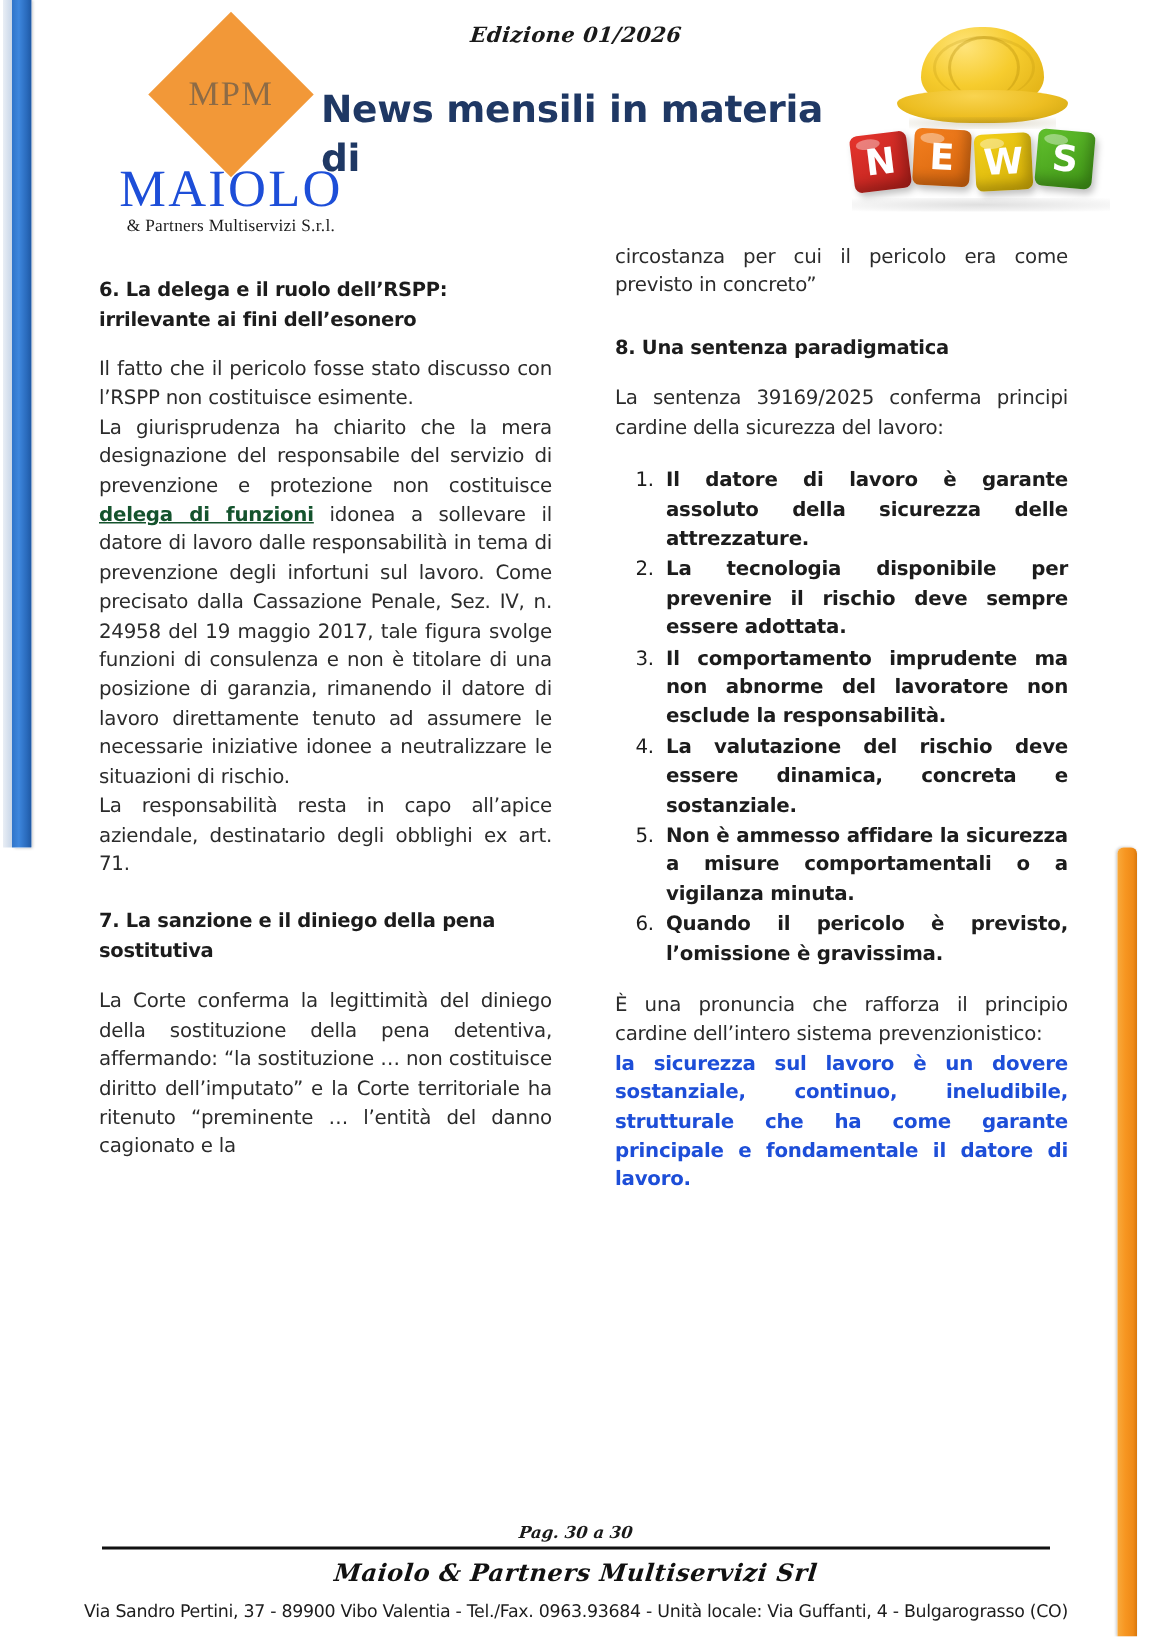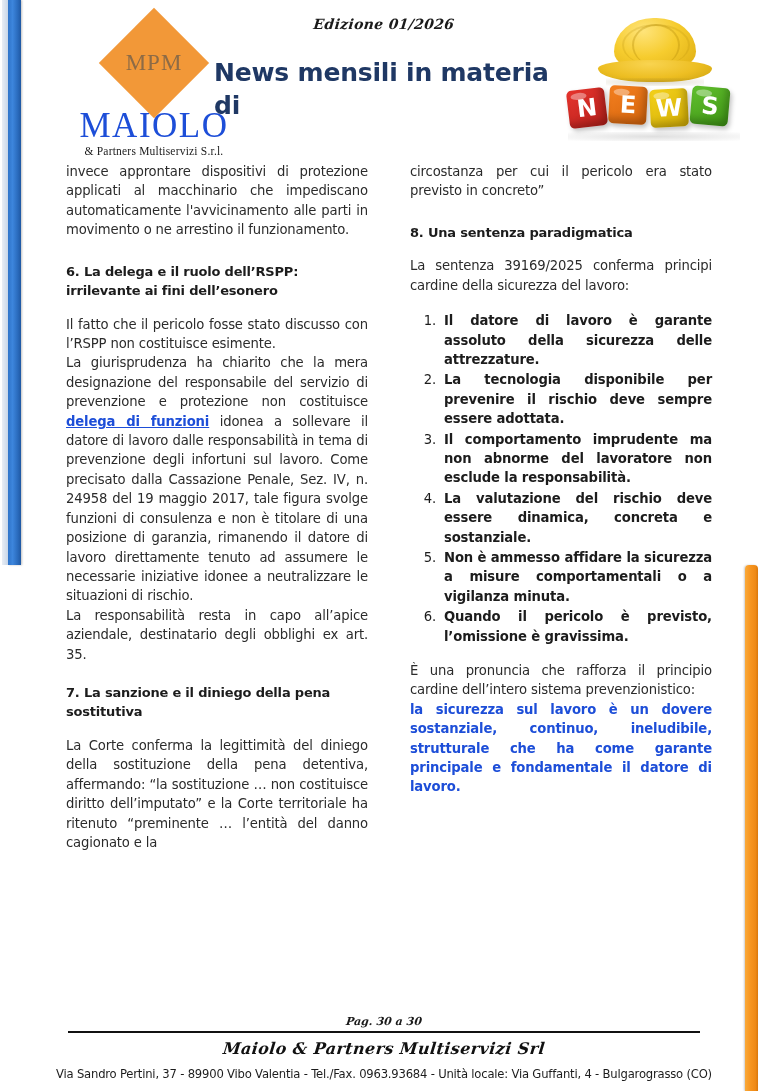--- a/index.html
+++ b/index.html
@@ -239,21 +239,21 @@
     margin: 22px 0 14px 0;
     font-family: "DejaVu Sans", sans-serif;
     font-weight: bold;
     font-size: 13px;
     line-height: 1.5;
     color: #1c1c1c;
     letter-spacing: -0.2px;
   }
   h3.section-head.tight { margin-top: 19px; }
   a.inline-link {
-    color: #1d4ed8;
+    color: #14532d;
     text-decoration: underline;
     font-weight: bold;
   }
 
   ol.principles {
     margin: 16px 0 12px 0;
     padding-left: 30px;
     font-family: "DejaVu Sans", sans-serif;
     font-size: 13.2px;
     line-height: 1.47;
@@ -351,38 +351,37 @@
       <div class="cube c4">S</div>
     </div>
     <div class="cubes-shadow"></div>
   </div>
 </div>
 
 <div class="content">
 
   <div class="col">
 
-    <p class="body-text">invece approntare dispositivi di protezione applicati al macchinario che impediscano automaticamente l'avvicinamento alle parti in movimento o ne arrestino il funzionamento.</p>
 
     <h3 class="section-head">6. La delega e il ruolo dell’RSPP: irrilevante ai fini dell’esonero</h3>
 
     <p class="body-text">Il fatto che il pericolo fosse stato discusso con l’RSPP non costituisce esimente.</p>
 
     <p class="body-text"><span>La giurisprudenza ha chiarito che la mera designazione del responsabile del servizio di prevenzione e protezione non costituisce </span><a class="inline-link" href="#">delega di funzioni</a><span> idonea a sollevare il datore di lavoro dalle responsabilità in tema di prevenzione degli infortuni sul lavoro. Come precisato dalla Cassazione Penale, Sez. IV, n. 24958 del 19 maggio 2017, tale figura svolge funzioni di consulenza e non è titolare di una posizione di garanzia, rimanendo il datore di lavoro direttamente tenuto ad assumere le necessarie iniziative idonee a neutralizzare le situazioni di rischio.</span></p>
 
-    <p class="body-text gap-before">La responsabilità resta in capo all’apice aziendale, destinatario degli obblighi ex art. 35.</p>
+    <p class="body-text gap-before">La responsabilità resta in capo all’apice aziendale, destinatario degli obblighi ex art. 71.</p>
 
     <h3 class="section-head tight">7. La sanzione e il diniego della pena sostitutiva</h3>
 
     <p class="body-text">La Corte conferma la legittimità del diniego della sostituzione della pena detentiva, affermando: “la sostituzione … non costituisce diritto dell’imputato” e la Corte territoriale ha ritenuto “preminente … l’entità del danno cagionato e la</p>
   </div>
 
   <div class="col">
 
-    <p class="body-text">circostanza per cui il pericolo era stato previsto in concreto”</p>
+    <p class="body-text">circostanza per cui il pericolo era come previsto in concreto”</p>
 
 
     <h3 class="section-head">8. Una sentenza paradigmatica</h3>
 
     <p class="body-text">La sentenza 39169/2025 conferma principi cardine della sicurezza del lavoro:</p>
 
     <ol class="principles">
       <li>Il datore di lavoro è garante assoluto della sicurezza delle attrezzature.</li>
       <li>La tecnologia disponibile per prevenire il rischio deve sempre essere adottata.</li>
       <li>Il comportamento imprudente ma non abnorme del lavoratore non esclude la responsabilità.</li>

